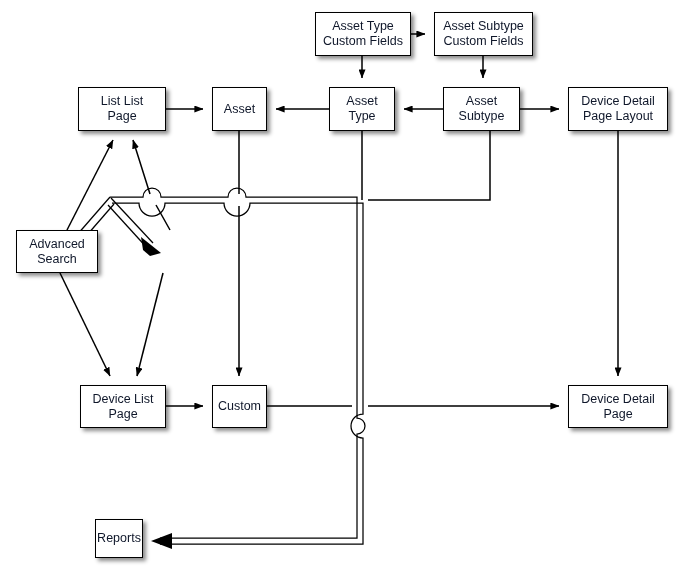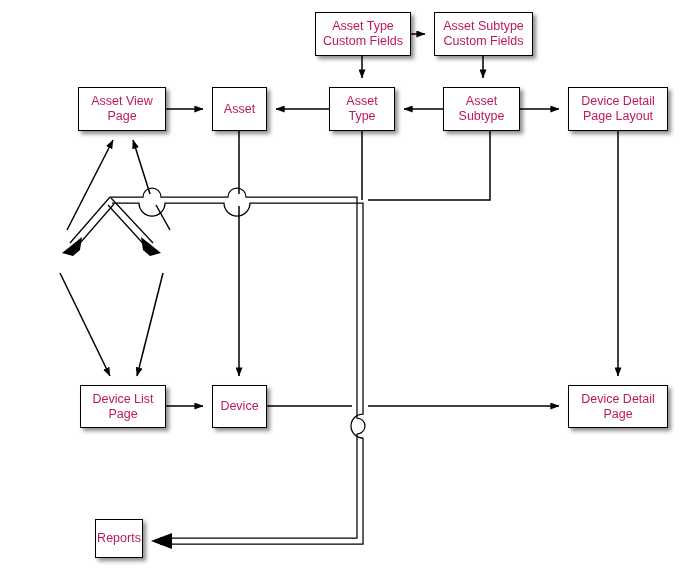--- a/index.html
+++ b/index.html
@@ -3,21 +3,21 @@
 <meta charset="utf-8">
 <style>
   html,body{margin:0;padding:0;background:#ffffff;}
   body{width:692px;height:580px;overflow:hidden;
        font-family:"Liberation Sans","DejaVu Sans",sans-serif;}
   #canvas{position:relative;width:692px;height:580px;background:#ffffff;}
   #wires{position:absolute;left:0;top:0;width:692px;height:580px;}
   .node{position:absolute;box-sizing:border-box;background:#ffffff;
         border:1.6px solid #000000;display:flex;align-items:center;
         justify-content:center;text-align:center;line-height:1.18;
-        font-size:12.5px;color:#be185d;
+        font-size:12.5px;color:#0f172a;
         box-shadow:3px 3px 4px rgba(0,0,0,0.45);z-index:5;}
   .node span{display:block;white-space:pre-line;}
 </style>
 </head>
 <body>
 
 <div id="canvas">
 
   <svg id="wires" viewBox="0 0 692 580" xmlns="http://www.w3.org/2000/svg">
     <defs>
@@ -102,21 +102,21 @@
     <span>Asset Type
 Custom Fields</span>
   </div>
 
   <div class="node" style="left:434px;top:12px;width:99px;height:44px;">
     <span>Asset Subtype
 Custom Fields</span>
   </div>
 
   <div class="node" style="left:78px;top:87px;width:88px;height:44px;">
-    <span>Asset View
+    <span>List List
 Page</span>
   </div>
 
   <div class="node" style="left:212px;top:87px;width:55px;height:44px;">
     <span>Asset</span>
   </div>
 
   <div class="node" style="left:329px;top:87px;width:66px;height:44px;">
     <span>Asset
 Type</span>
@@ -125,29 +125,33 @@
   <div class="node" style="left:443px;top:87px;width:77px;height:44px;">
     <span>Asset
 Subtype</span>
   </div>
 
   <div class="node" style="left:568px;top:87px;width:100px;height:44px;">
     <span>Device Detail
 Page Layout</span>
   </div>
 
+  <div class="node" style="left:16px;top:230px;width:82px;height:43px;">
+    <span>Advanced
+Search</span>
+  </div>
 
 
   <div class="node" style="left:80px;top:385px;width:86px;height:43px;">
     <span>Device List
 Page</span>
   </div>
 
   <div class="node" style="left:212px;top:385px;width:55px;height:43px;">
-    <span>Device</span>
+    <span>Custom</span>
   </div>
 
   <div class="node" style="left:568px;top:385px;width:100px;height:43px;">
     <span>Device Detail
 Page</span>
   </div>
 
   <div class="node" style="left:95px;top:519px;width:48px;height:39px;">
     <span>Reports</span>
   </div>

